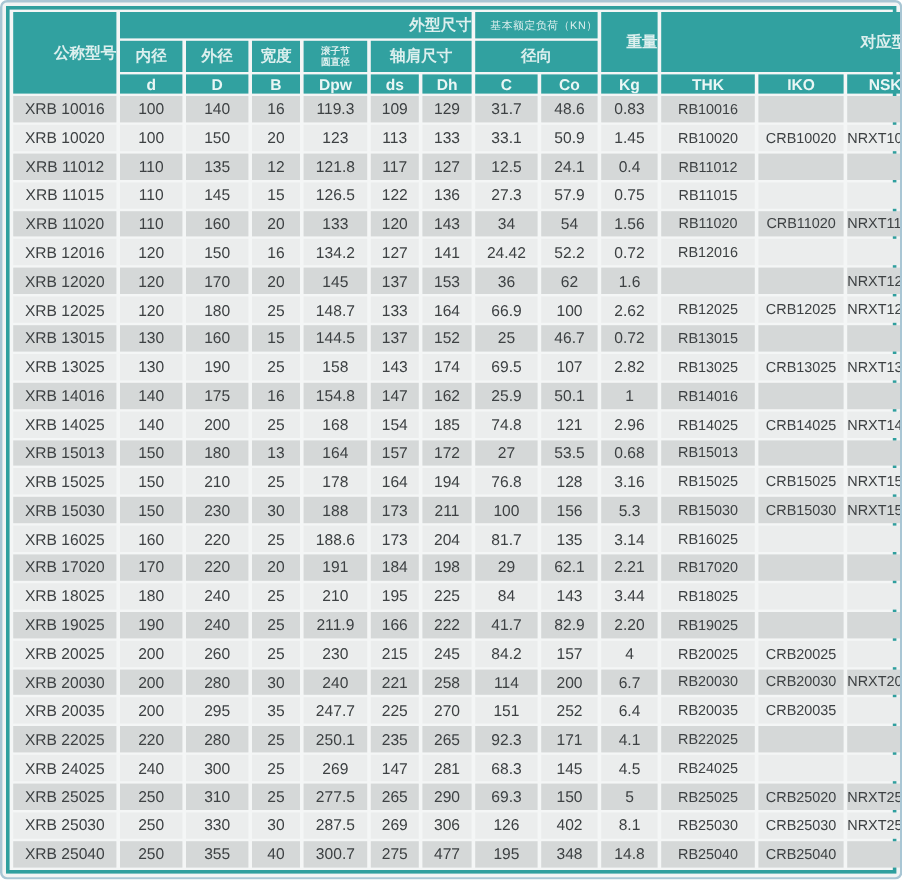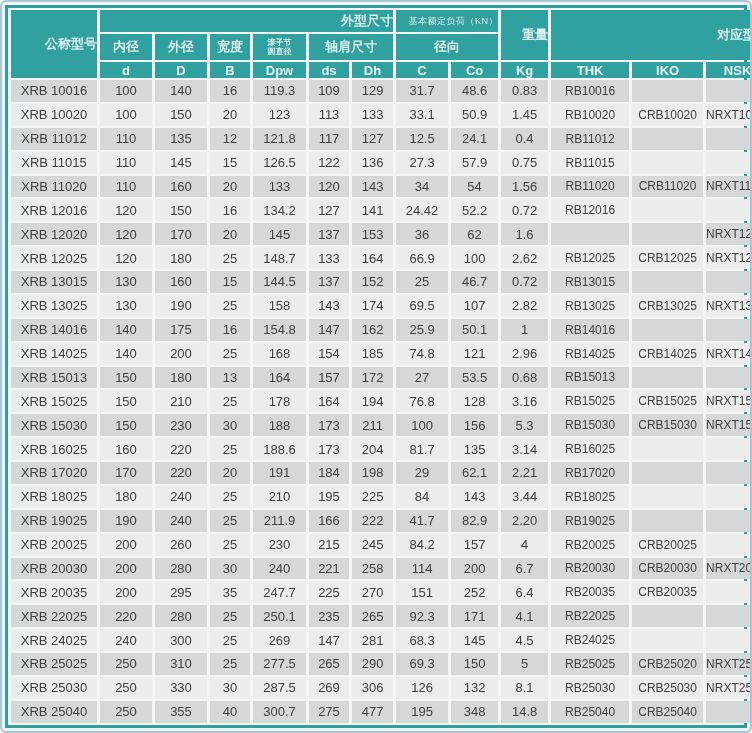--- a/index.html
+++ b/index.html
@@ -500,21 +500,21 @@
           </tr>
           <tr>
             <td class="model">XRB 25030</td>
             <td>250</td>
             <td>330</td>
             <td>30</td>
             <td>287.5</td>
             <td>269</td>
             <td>306</td>
             <td>126</td>
-            <td>132</td>
+            <td>402</td>
             <td>8.1</td>
             <td class="brand">RB25030</td>
             <td class="brand">CRB25030</td>
             <td class="brand">NRXT25030</td>
           </tr>
           <tr>
             <td class="model">XRB 25040</td>
             <td>250</td>
             <td>355</td>
             <td>40</td>

